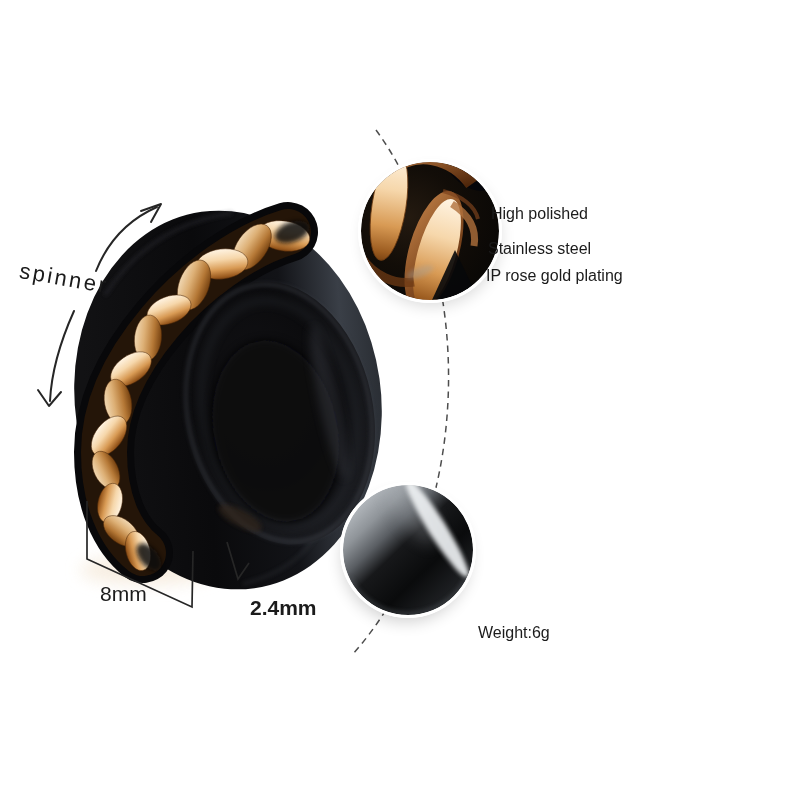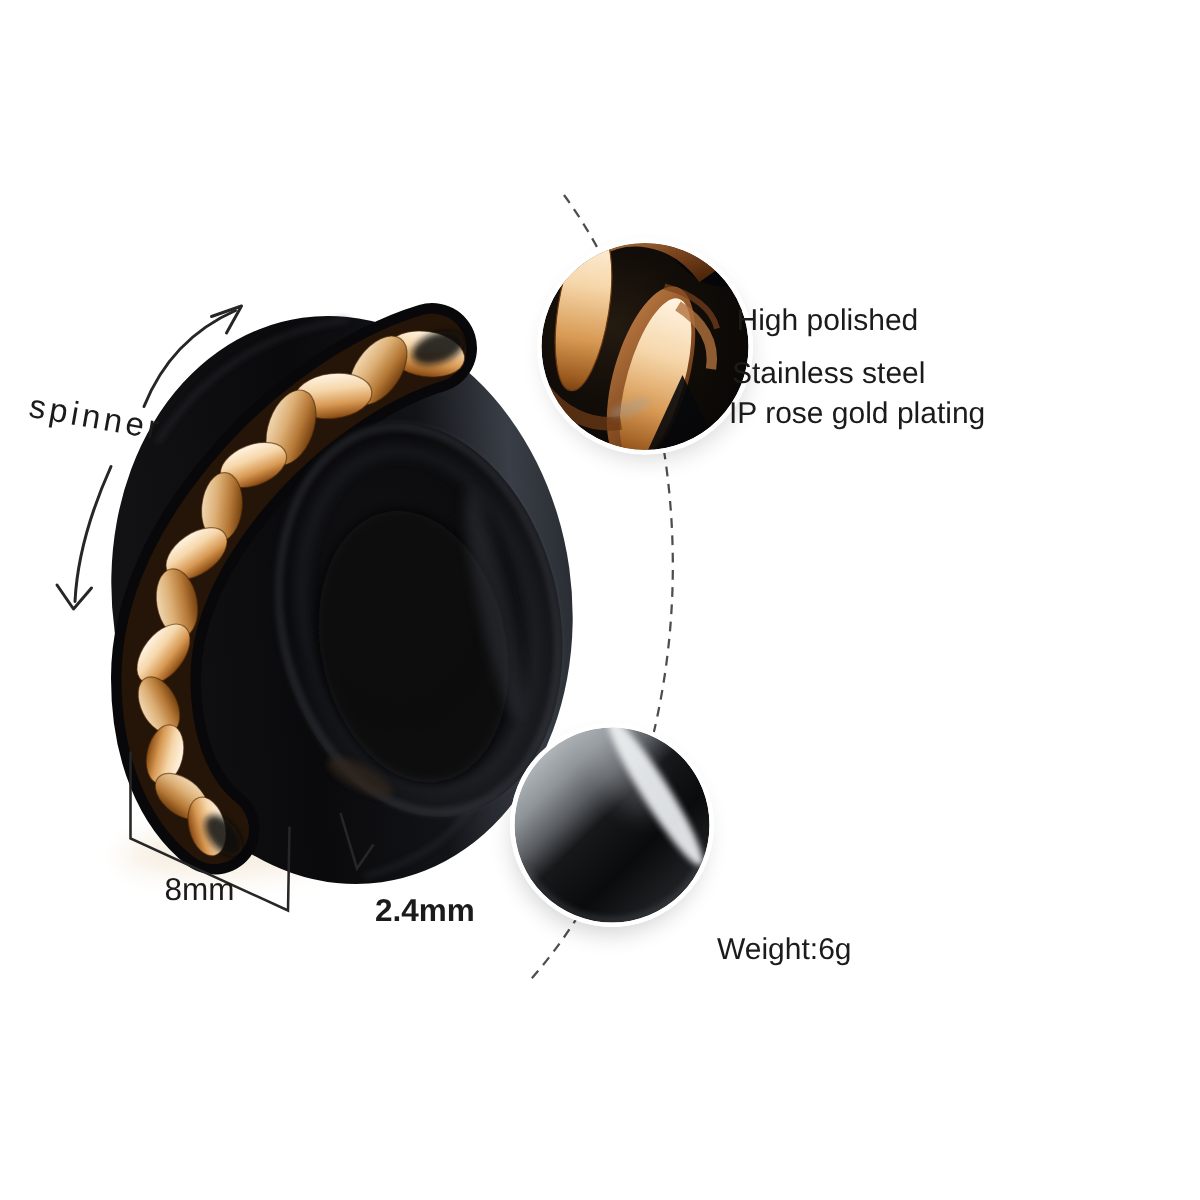--- a/index.html
+++ b/index.html
@@ -6,28 +6,28 @@
   .stage{
     position:relative;width:800px;height:800px;background:#ffffff;overflow:hidden;
     font-family:"Liberation Sans", sans-serif;color:#1b1b1b;
   }
   .stage svg{position:absolute;left:0;top:0;}
   .txt{position:absolute;white-space:nowrap;color:#1b1b1b;}
   .spinner-label{
     left:22px;top:258px;font-size:22px;letter-spacing:2.5px;font-weight:400;
     transform:rotate(10deg);transform-origin:0 0;
   }
-  .callout-line{position:absolute;font-size:20px;line-height:22px;}
+  .callout-line{position:absolute;font-size:16px;line-height:22px;}
   .co-top-1{left:491px;top:203px;}
   .co-top-2{left:488px;top:238px;}
   .co-top-3{left:486px;top:265px;}
   .co-bot-1{left:481px;top:554px;}
   .co-bot-2{left:478px;top:581px;margin-top:41px;}
   .dim-label{position:absolute;font-size:21px;}
-  .dim-8mm{left:100px;top:582px;width:66px;text-align:center;}
+  .dim-8mm{left:100px;top:582px;width:66px;text-align:left;}
   .dim-24mm{left:250px;top:596px;font-weight:bold;}
 </style>
 </head>
 <body>
 
 <div class="stage">
 
   <svg width="800" height="800" viewBox="0 0 800 800">
     <defs>
       <filter id="f-b2" x="-60%" y="-60%" width="220%" height="220%">

